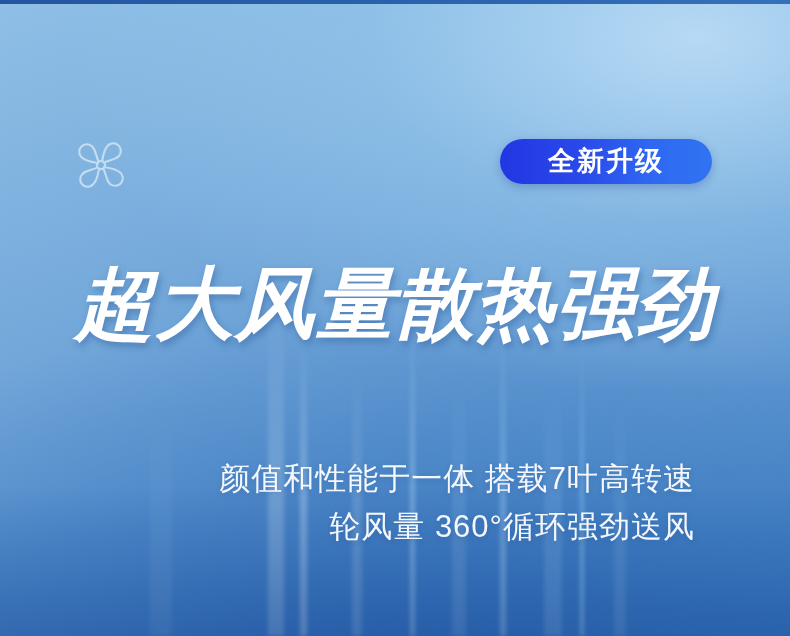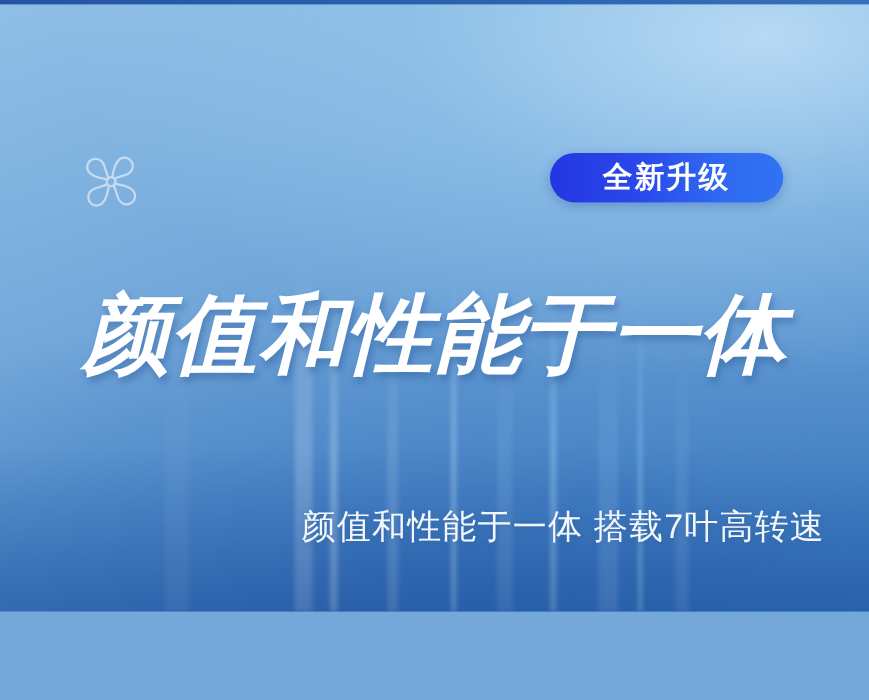--- a/index.html
+++ b/index.html
@@ -2,21 +2,21 @@
 <html><head>
 <meta charset="utf-8">
 <style>
   html,body{margin:0;padding:0;}
   body{
     width:790px;height:636px;overflow:hidden;
     font-family:"Liberation Sans","DejaVu Sans",sans-serif;
     background:#74a8d8;
   }
   #banner{
-    position:relative;width:790px;height:556px;overflow:hidden;
+    position:relative;width:790px;height:636px;overflow:hidden;
     background:
       radial-gradient(130% 90% at 88% 6%, rgba(186,220,246,0.95) 0%, rgba(150,200,236,0.55) 32%, rgba(120,175,222,0.0) 62%),
       radial-gradient(120% 80% at 50% 108%, rgba(28,86,166,0.60) 0%, rgba(40,104,180,0.30) 45%, rgba(60,130,200,0.0) 75%),
       linear-gradient(160deg, #8fbfe6 0%, #7db0de 26%, #6aa0d6 50%, #5a93cf 72%, #3f7ec2 100%);
   }
   
   #top-strip{
     position:absolute;left:0;top:0;width:790px;height:4px;
     background:linear-gradient(90deg,#1f4f9e 0%,#235aa8 40%,#2a63b1 75%,#2f6cb8 100%);
     opacity:.95;
@@ -64,21 +64,21 @@
   }
   .headline-line{
     display:block;color:#ffffff;font-weight:bold;font-style:italic;
     font-size:79px;line-height:92px;letter-spacing:1px;white-space:nowrap;
     text-shadow:2px 4px 7px rgba(30,74,140,.38);
   }
 
   
   #subtitle{
     position:absolute;left:0;top:455px;width:790px;
-    text-align:right;padding-right:40px;box-sizing:border-box;
+    text-align:right;padding-right:95px;box-sizing:border-box;
   }
   .subtitle-line{
     display:block;color:rgba(255,255,255,.94);
     font-size:31px;line-height:48px;letter-spacing:1px;white-space:nowrap;
     text-shadow:0 2px 5px rgba(35,80,145,.25);
   }
 </style>
 </head>
 <body>
 
@@ -109,20 +109,21 @@
       <path d="M29 30 C23 34 13 33 11 40 C9 47 15 52 21 50 C27 48 29 38 30 31"></path>
       <circle cx="32" cy="28" r="4.2"></circle>
     </svg>
   </div>
 
   <div id="badge">
     <span id="badge-label">全新升级</span>
   </div>
 
   <div id="headline">
-    <span class="headline-line">颜值和性能于一体</span>
+    <span class="headline-line">超大风量散热强劲</span>
   </div>
 
   <div id="subtitle">
     <span class="subtitle-line">颜值和性能于一体 搭载7叶高转速</span>
+    <span class="subtitle-line">轮风量 360°循环强劲送风</span>
   </div>
 
 </div>
 
 </body></html>

